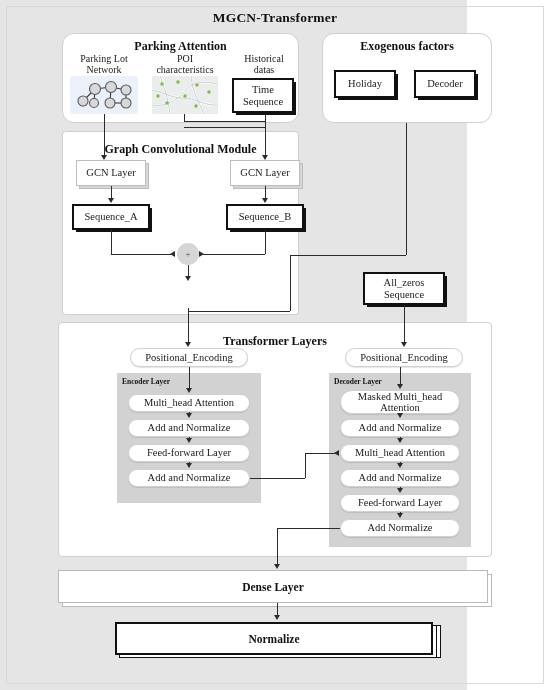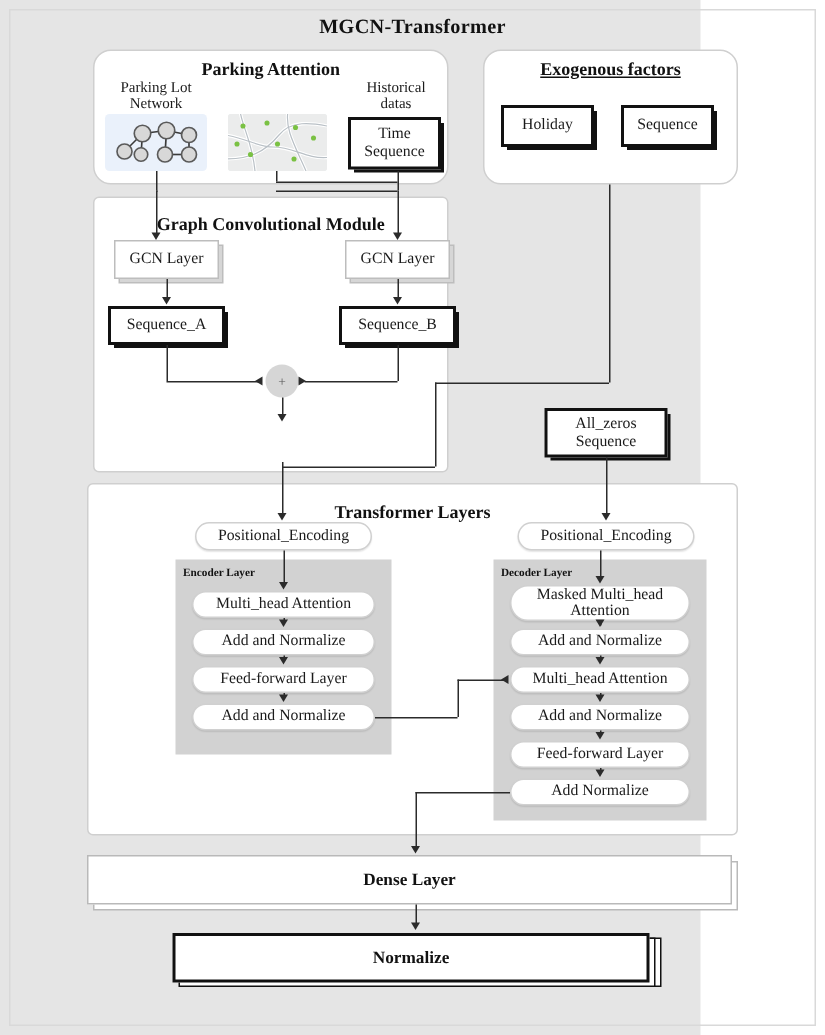--- a/index.html
+++ b/index.html
@@ -78,20 +78,21 @@
         <circle cx="25" cy="13" r="5.5"></circle>
         <circle cx="41" cy="11" r="5.5"></circle>
         <circle cx="56" cy="14" r="5"></circle>
         <circle cx="40" cy="27" r="5"></circle>
         <circle cx="56" cy="27" r="5"></circle>
         <circle cx="24" cy="27" r="4.5"></circle>
       </g>
     </svg>
   </div>
 
+  <div class="icon-cap" style="left:145px;top:53px;width:80px;">POI<br>characteristics</div>
   <div class="icon-box mapbg" style="left:152px;top:76px;width:66px;height:38px;overflow:hidden;">
     <svg width="66" height="38" viewBox="0 0 66 38">
       <rect x="0" y="0" width="66" height="38" fill="#ebecec"></rect>
       <g stroke="#ffffff" stroke-width="2.2" fill="none">
         <path d="M-2 14 C12 16 20 22 30 22 C44 22 52 30 66 29"></path>
         <path d="M8 -2 C10 10 16 18 18 38"></path>
         <path d="M40 -2 C38 10 44 20 52 38"></path>
         <path d="M-2 30 C14 30 24 26 34 14 C42 4 56 6 66 8"></path>
       </g>
       <g stroke="#b9c0c6" stroke-width="0.8" fill="none">
@@ -110,24 +111,24 @@
         <circle cx="44" cy="30" r="1.7"></circle>
           <circle cx="6" cy="20" r="1.7"></circle>
       </g>
     </svg>
   </div>
 
   <div class="icon-cap" style="left:232px;top:53px;width:64px;">Historical<br>datas</div>
   <div class="rect blk" style="left:232px;top:78px;width:62px;height:35px;">Time Sequence</div>
 
   <div class="panel" style="left:322px;top:33px;width:170px;height:90px;">
-    <div class="panel-title" style="top:5px;text-decoration:underline;">Exogenous factors</div>
+    <div class="panel-title" style="top:5px;">Exogenous factors</div>
   </div>
   <div class="rect blk" style="left:334px;top:70px;width:62px;height:28px;">Holiday</div>
-  <div class="rect blk" style="left:414px;top:70px;width:62px;height:28px;">Sequence</div>
+  <div class="rect blk" style="left:414px;top:70px;width:62px;height:28px;">Decoder</div>
 
   <div class="panel" style="left:62px;top:131px;width:237px;height:184px;border-radius:4px;">
     <div class="panel-title" style="top:10px;">Graph Convolutional Module</div>
   </div>
 
   <div class="rect lgt" style="left:76px;top:160px;width:70px;height:26px;">GCN Layer</div>
   <div class="rect lgt" style="left:230px;top:160px;width:70px;height:26px;">GCN Layer</div>
 
   <div class="rect blk" style="left:72px;top:204px;width:78px;height:26px;">Sequence_A</div>
   <div class="rect blk" style="left:226px;top:204px;width:78px;height:26px;">Sequence_B</div>

